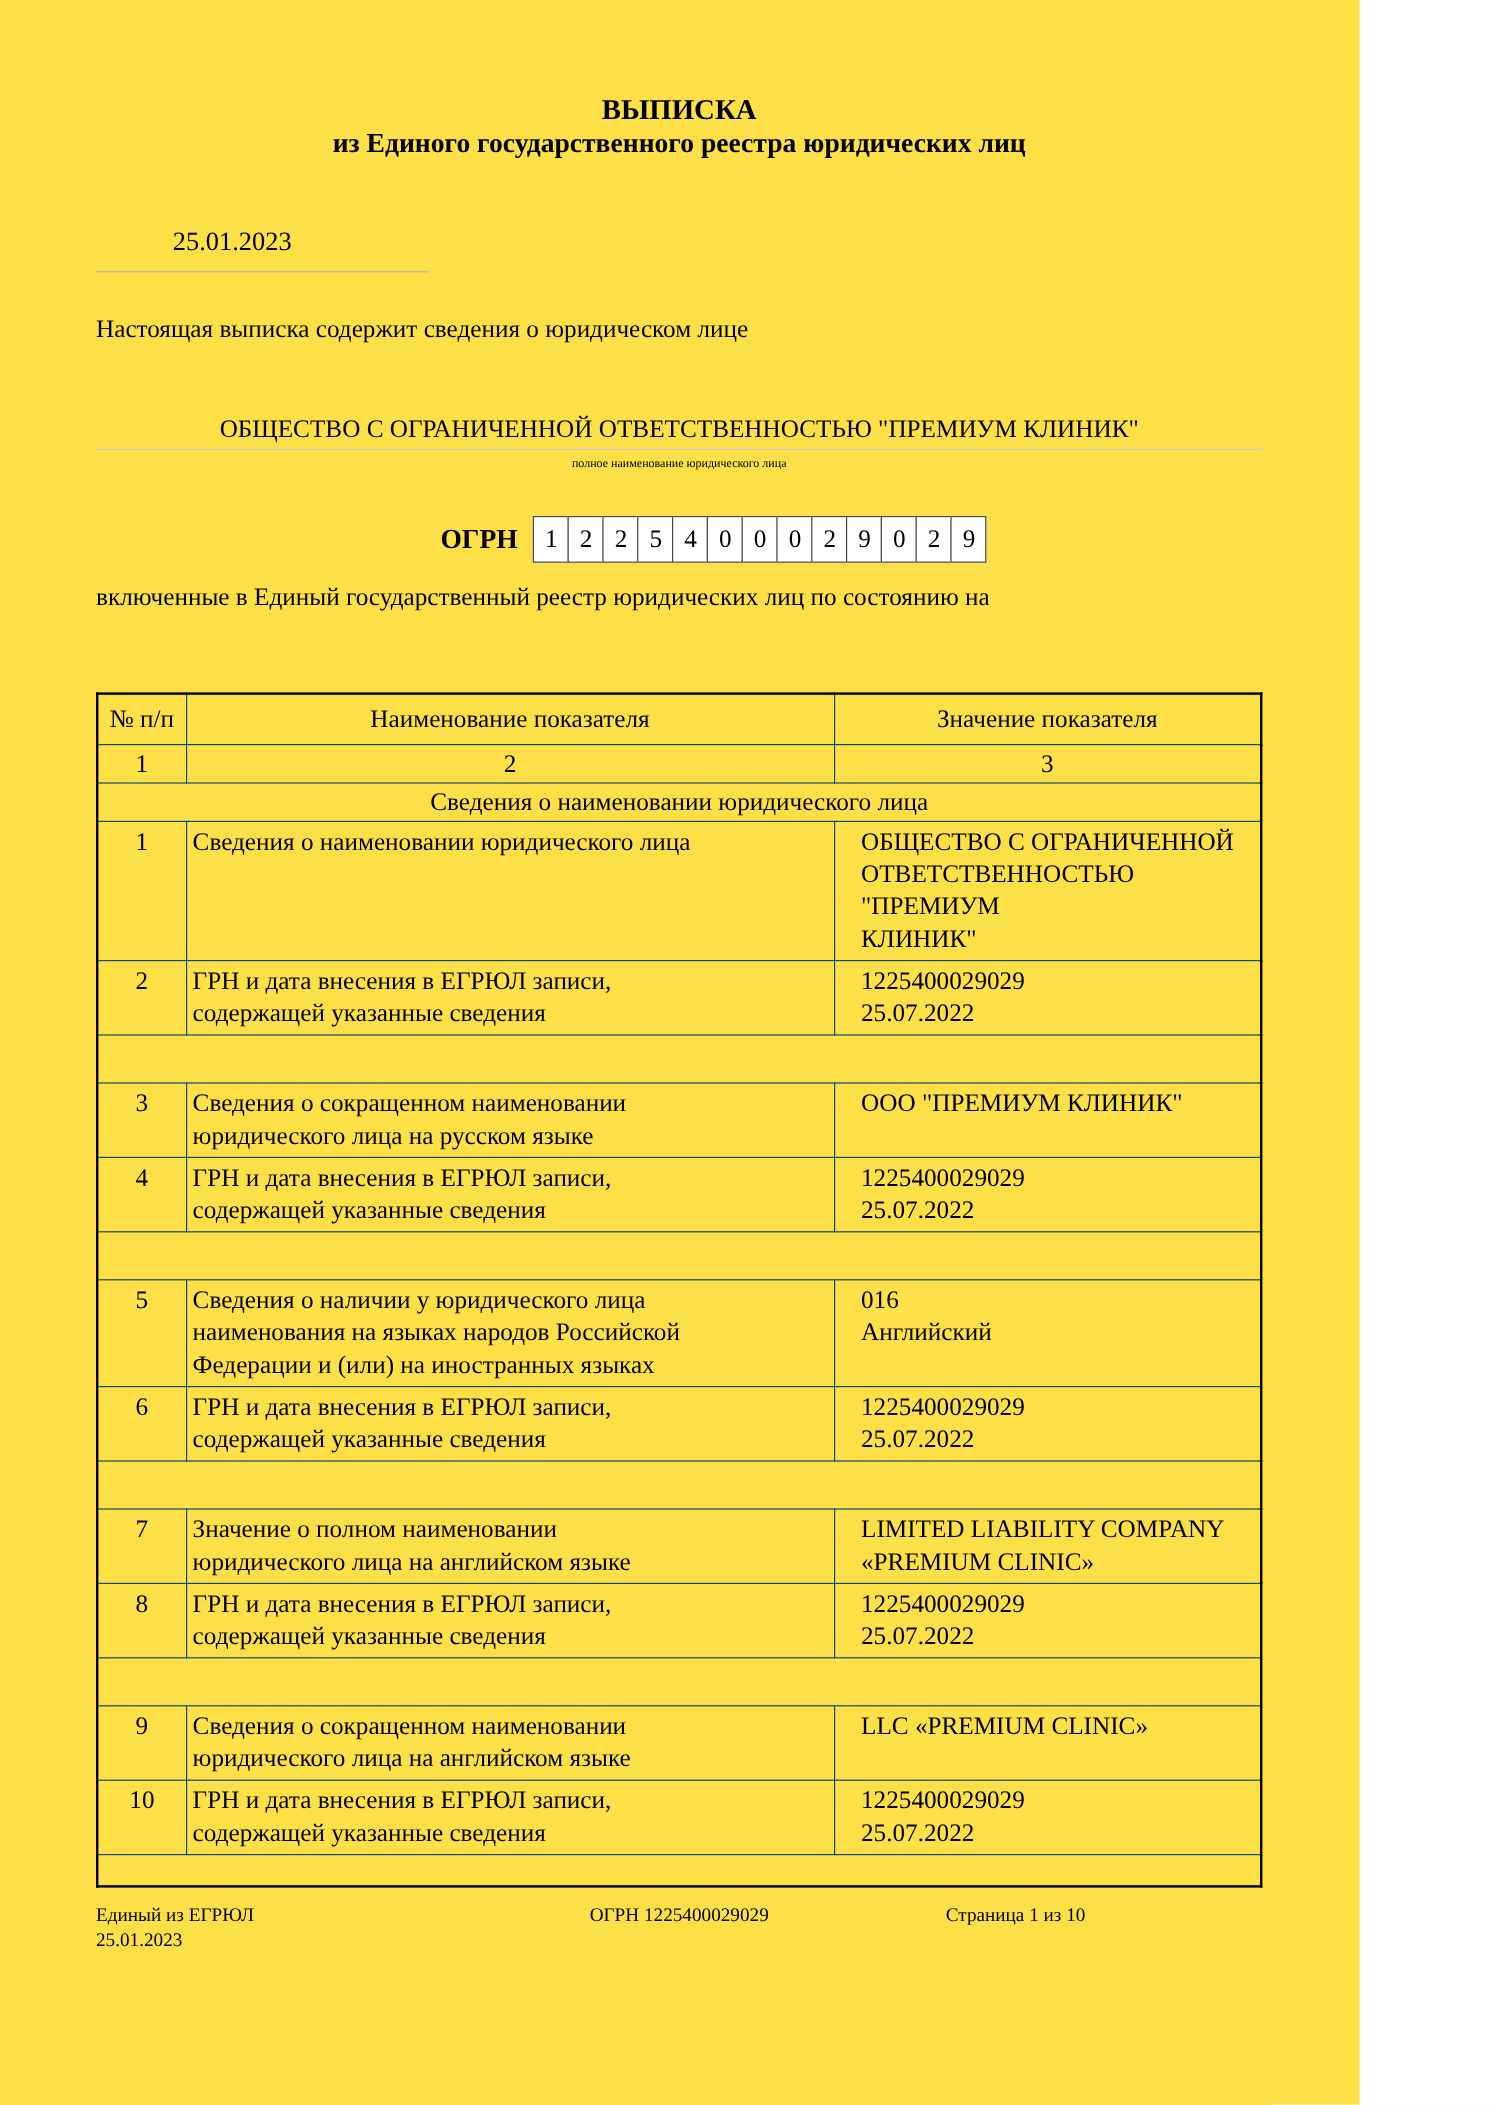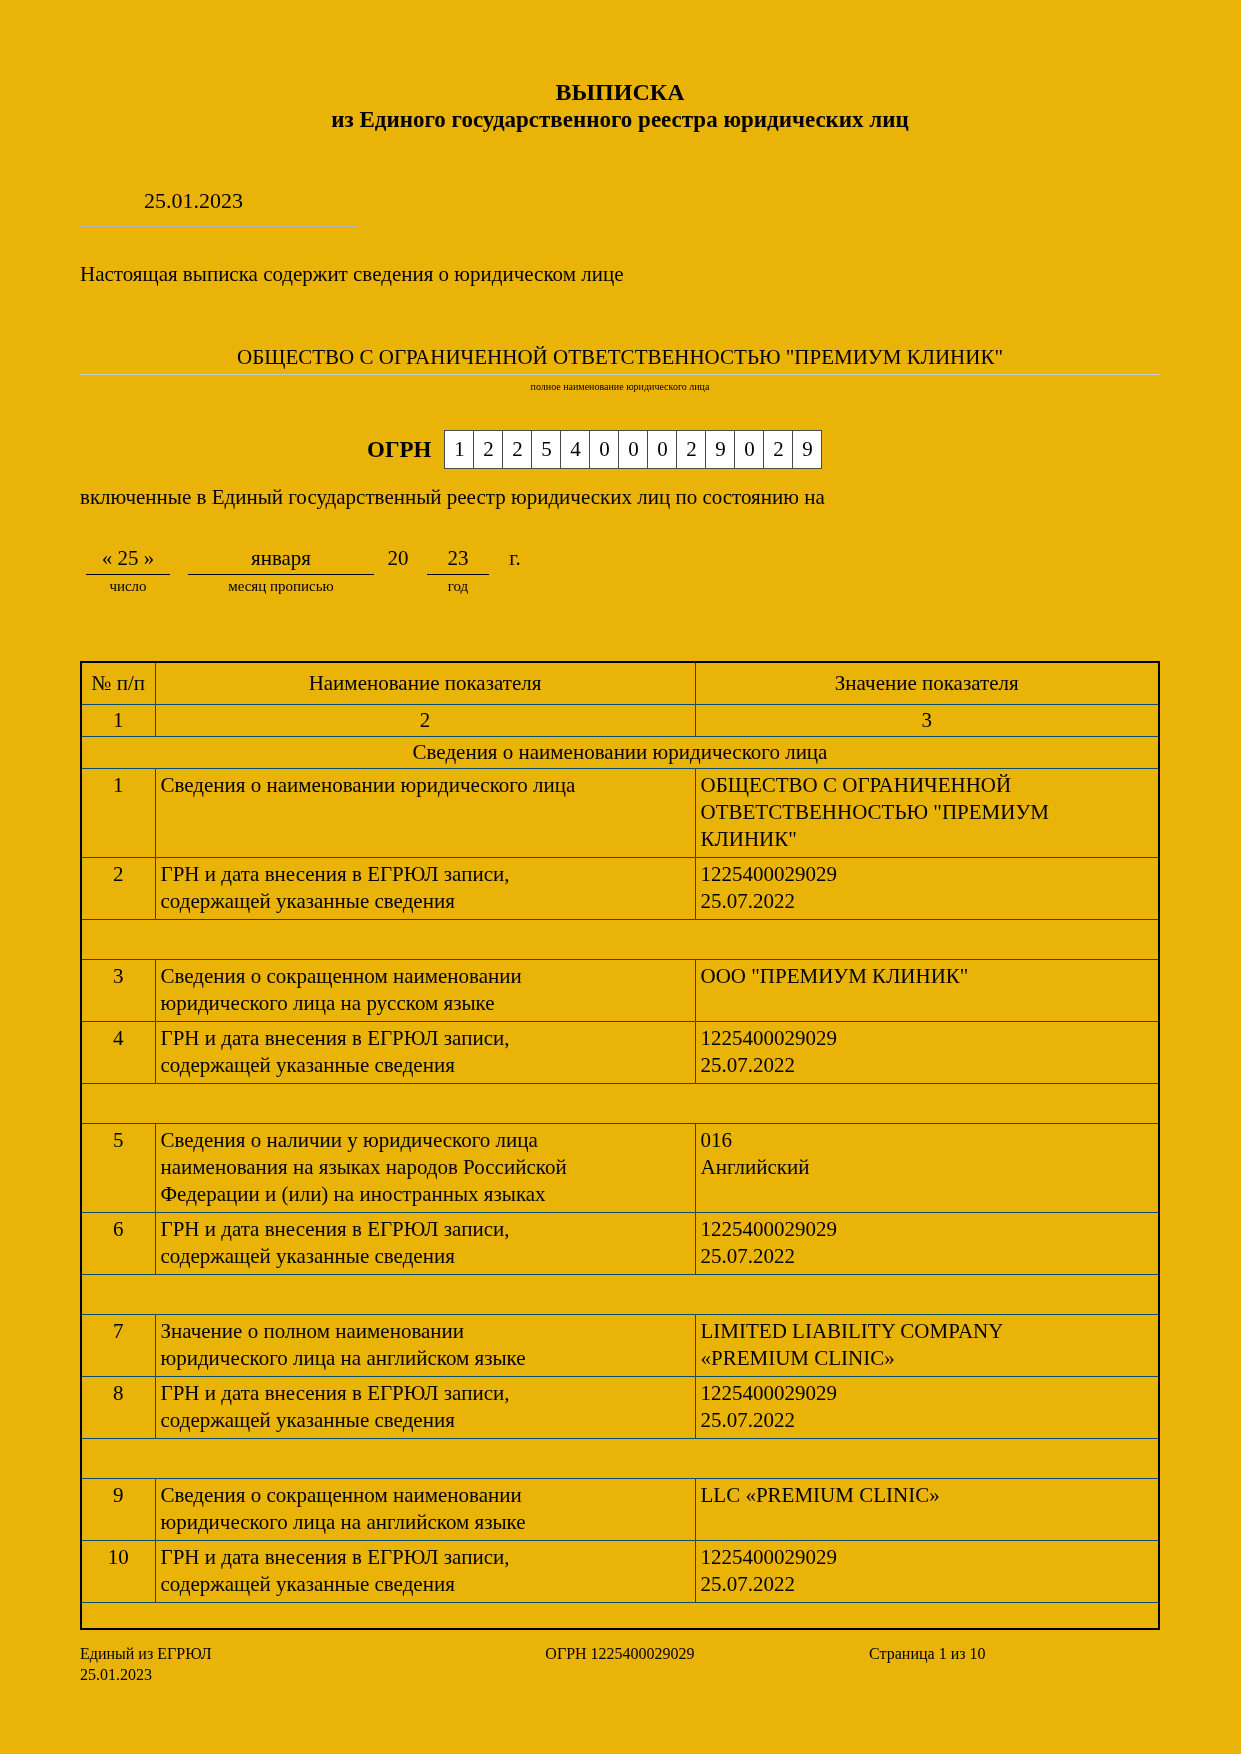--- a/index.html
+++ b/index.html
@@ -4,24 +4,24 @@
 <style>
   * { margin: 0; padding: 0; box-sizing: border-box; }
   html, body { background: #fff; }
   body {
     width: 1241px;
     min-height: 1754px;
     font-family: "Liberation Serif", "DejaVu Serif", serif;
     color: #000;
   }
   .page {
-    width: 1241px;
+    width: 1133px;
     min-height: 1754px;
     padding: 78px 81px 30px 80px;
-    background: #eab308;
+    background: #fde047;
   }
   .doc-title {
     text-align: center;
     font-weight: bold;
     font-size: 24px;
     line-height: 28px;
   }
   .doc-subtitle {
     text-align: center;
     font-weight: bold;
@@ -140,21 +140,21 @@
     text-align: center;
     padding: 2px 4px;
   }
   td.section-cell {
     text-align: center;
     font-weight: bold;
     padding: 2px 4px;
   }
   td.col-num { text-align: center; padding: 3px 2px 4px; }
   td.col-name { padding: 3px 4px 4px 5px; }
-  td.col-value { padding: 3px 4px 4px 5px; }
+  td.col-value { padding: 3px 4px 4px 22px; }
   tr.spacer-row td { height: 40px; border-left: 1px solid #000; border-right: 1px solid #000; }
   tbody tr:last-child td { height: 26px; }
 
   .page-footer {
     margin-top: 13px;
     display: grid;
     grid-template-columns: 1fr auto 1fr;
     font-size: 16px;
     line-height: 21px;
   }
@@ -194,40 +194,20 @@
         <div class="ogrn-box">2</div>
         <div class="ogrn-box">9</div>
         <div class="ogrn-box">0</div>
         <div class="ogrn-box">2</div>
         <div class="ogrn-box">9</div>
       </div>
   </div>
 
   <div class="included-line">включенные в Единый государственный реестр юридических лиц по состоянию на</div>
 
-  <div class="state-date">
-    <div class="du du-day">
-      <div class="du-val">« 25 »</div>
-      <div class="du-label">число</div>
-    </div>
-    <div class="du du-month">
-      <div class="du-val">января</div>
-      <div class="du-label">месяц прописью</div>
-    </div>
-    <div class="du du-century">
-      <div class="du-val no-line">20</div>
-    </div>
-    <div class="du du-year">
-      <div class="du-val">23</div>
-      <div class="du-label">год</div>
-    </div>
-    <div class="du du-suffix">
-      <div class="du-val no-line">г.</div>
-    </div>
-  </div>
 
   <table class="register">
     <colgroup>
       <col style="width:74px">
       <col style="width:540px">
       <col>
     </colgroup>
     <thead>
       <tr>
         <th class="h-cell">№ п/п</th>

